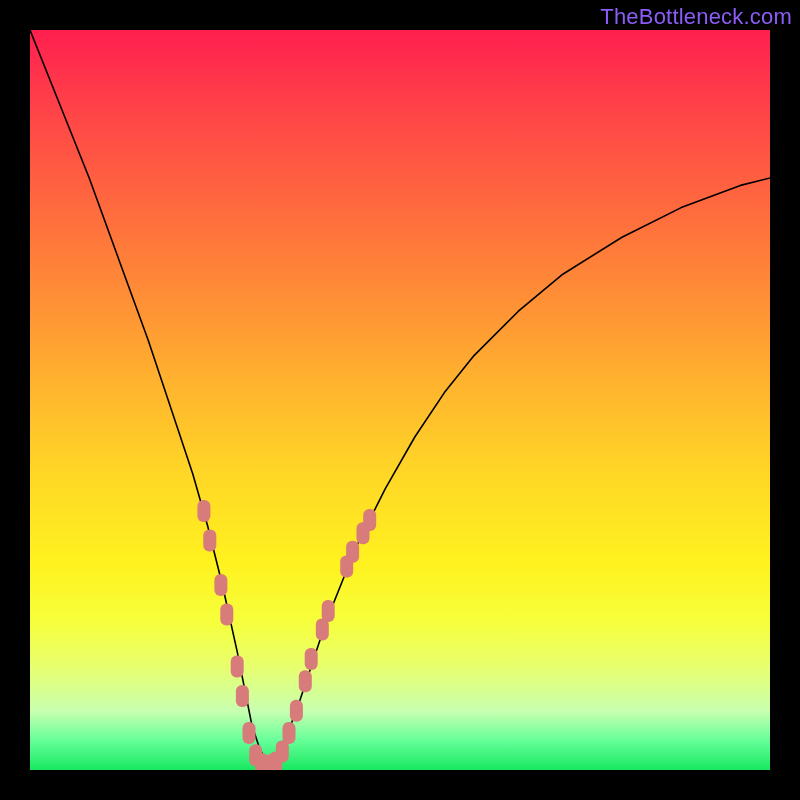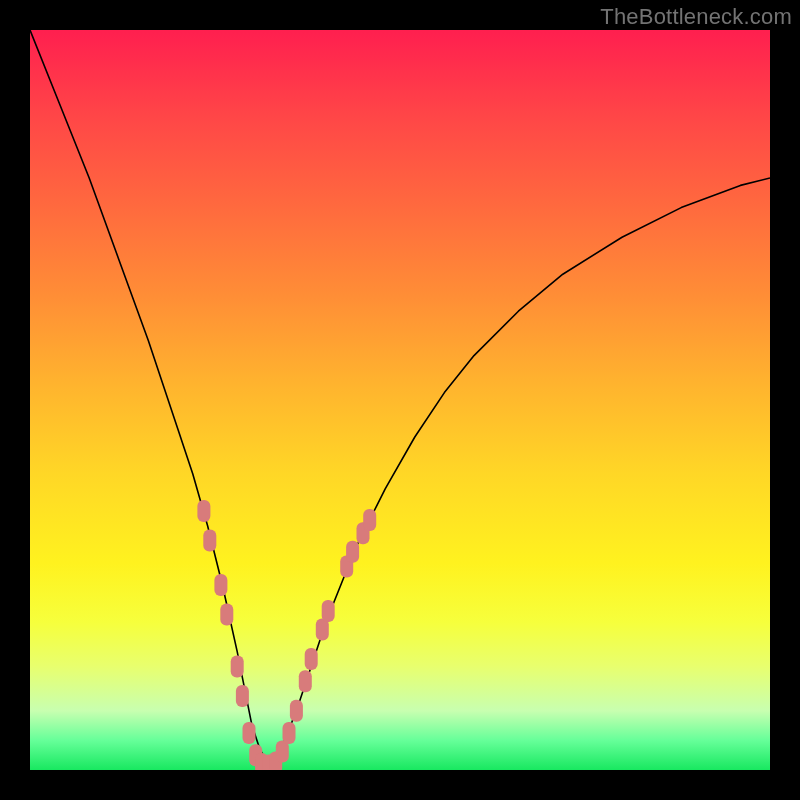--- a/index.html
+++ b/index.html
@@ -36,21 +36,21 @@
       #f6ff3c 80%,
       #e8ff6e 86%,
       #c8ffb0 92%,
       #66ff99 96%,
       #18e860 100%);
   }
   .watermark {
     position: absolute;
     top: 4px;
     right: 8px;
-    color: #737373;
+    color: #8b5cf6;
     font-size: 22px;
     font-weight: 500;
     letter-spacing: 0.2px;
     user-select: none;
   }
   svg.curve {
     position: absolute;
     left: 0;
     top: 0;
     width: 740px;

